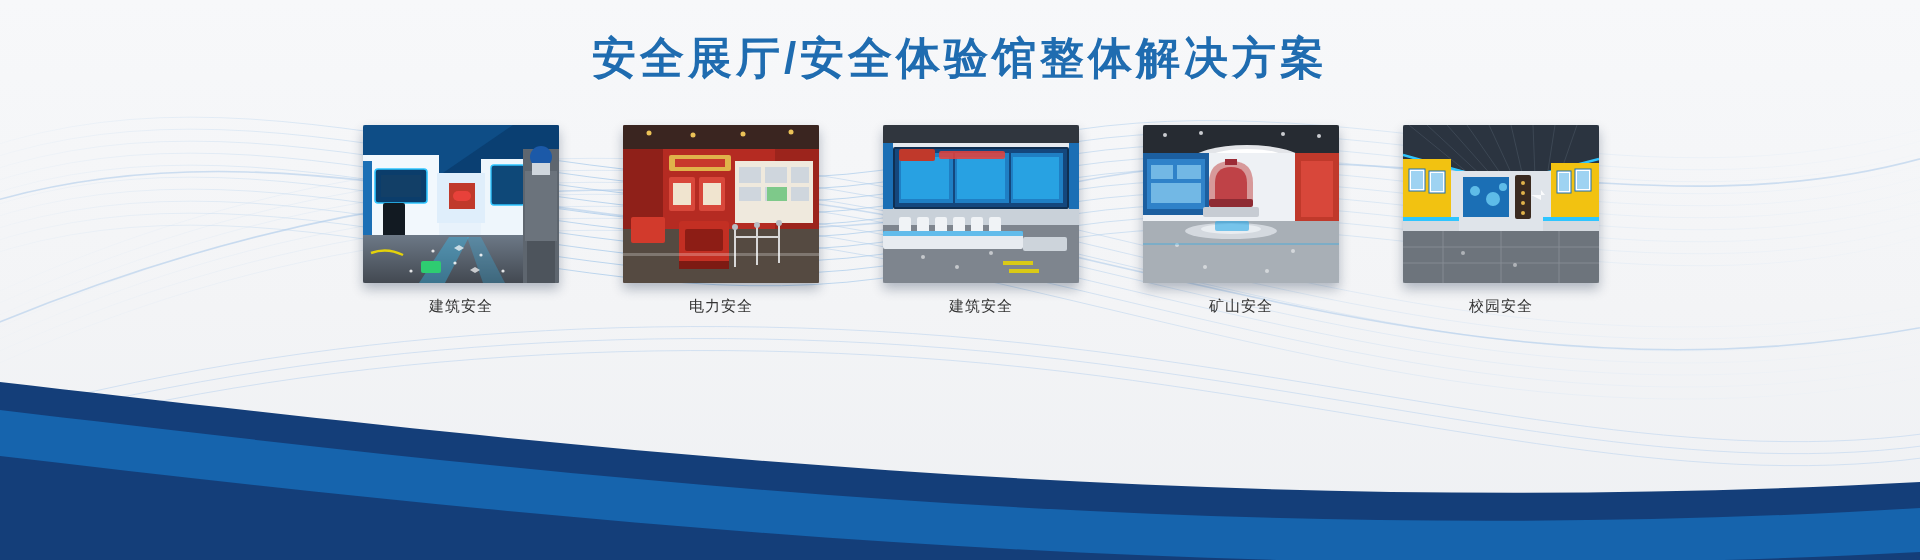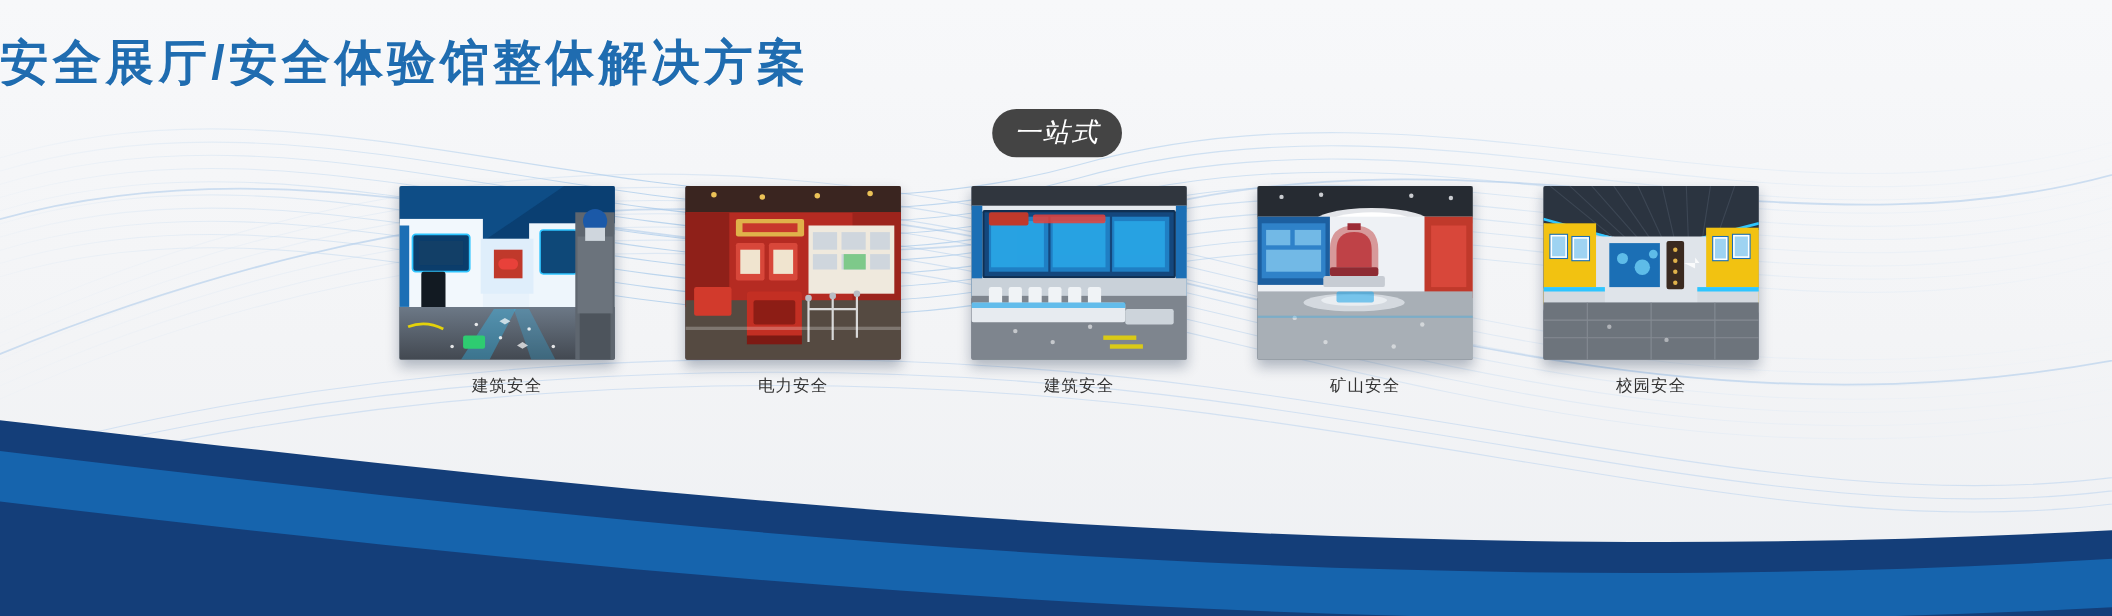--- a/index.html
+++ b/index.html
@@ -14,21 +14,21 @@
   }
   
   .waves{position:absolute;inset:0;pointer-events:none;}
   .waves svg{position:absolute;top:0;left:0;width:1920px;height:560px;}
   
   .bands{position:absolute;left:0;bottom:0;width:1920px;height:300px;pointer-events:none;}
   .bands svg{position:absolute;left:0;bottom:0;width:1920px;height:300px;}
   
   .content{position:relative;z-index:5;width:1920px;}
   .title{
-    margin:0;padding-top:30px;
+    margin:0;padding-top:30px;text-align:center;
     font-size:44px;font-weight:bold;letter-spacing:4px;
     color:#1f6cb0;line-height:1.25;
     text-shadow:0 1px 0 rgba(255,255,255,.65);
   }
   .subline{
     margin-top:14px;display:flex;align-items:center;justify-content:center;
     gap:18px;
   }
   .sub-words{
     display:flex;align-items:center;gap:17px;
@@ -111,21 +111,20 @@
         <path d="M-20,444 C300,354 700,324 1100,376 C1450,422 1700,494 1950,454"></path>
       </g>
     </svg>
   </div>
 
   <div class="content">
 
     <h1 class="title">安全展厅/安全体验馆整体解决方案</h1>
 
     <div class="subline">
-      <span class="pill">一站式</span>
     </div>
 
     <div class="cards">
 
       <div class="card">
         <div class="thumb">
           <svg viewBox="0 0 196 158" preserveAspectRatio="none" aria-hidden="true">
             <rect width="196" height="158" fill="#e8f2fb"></rect>
             <path d="M0,0 H196 V44 L118,58 L74,52 L0,34 Z" fill="#0e4d86"></path>
             <path d="M74,52 L118,58 L196,44 V0 H150 Z" fill="#0a3f72"></path>

